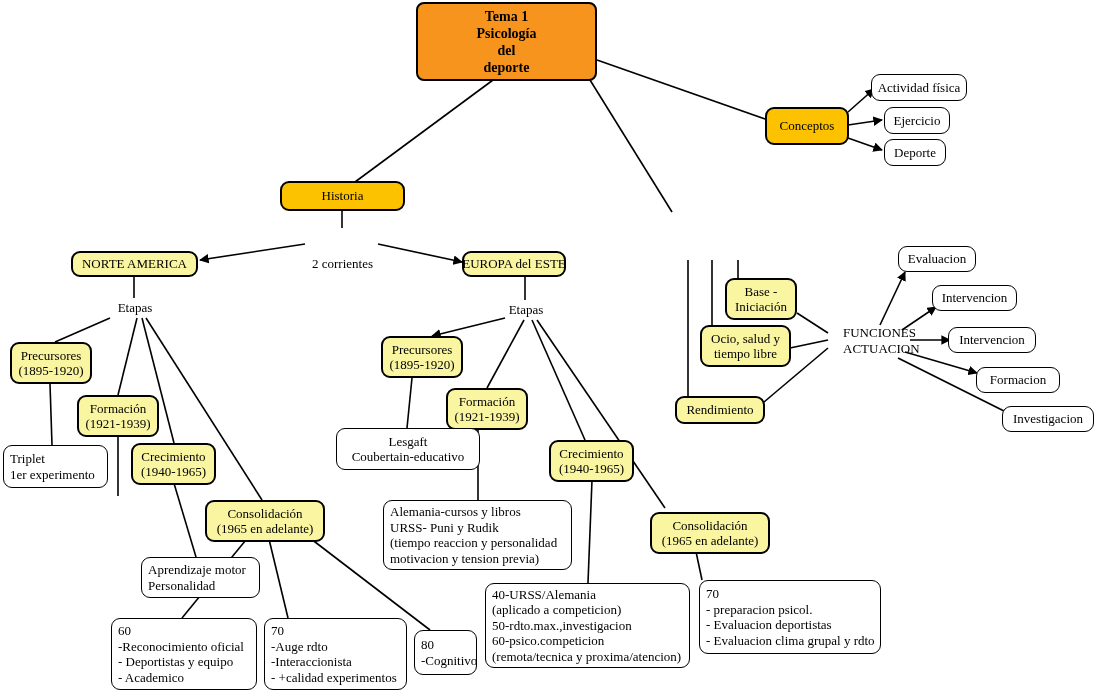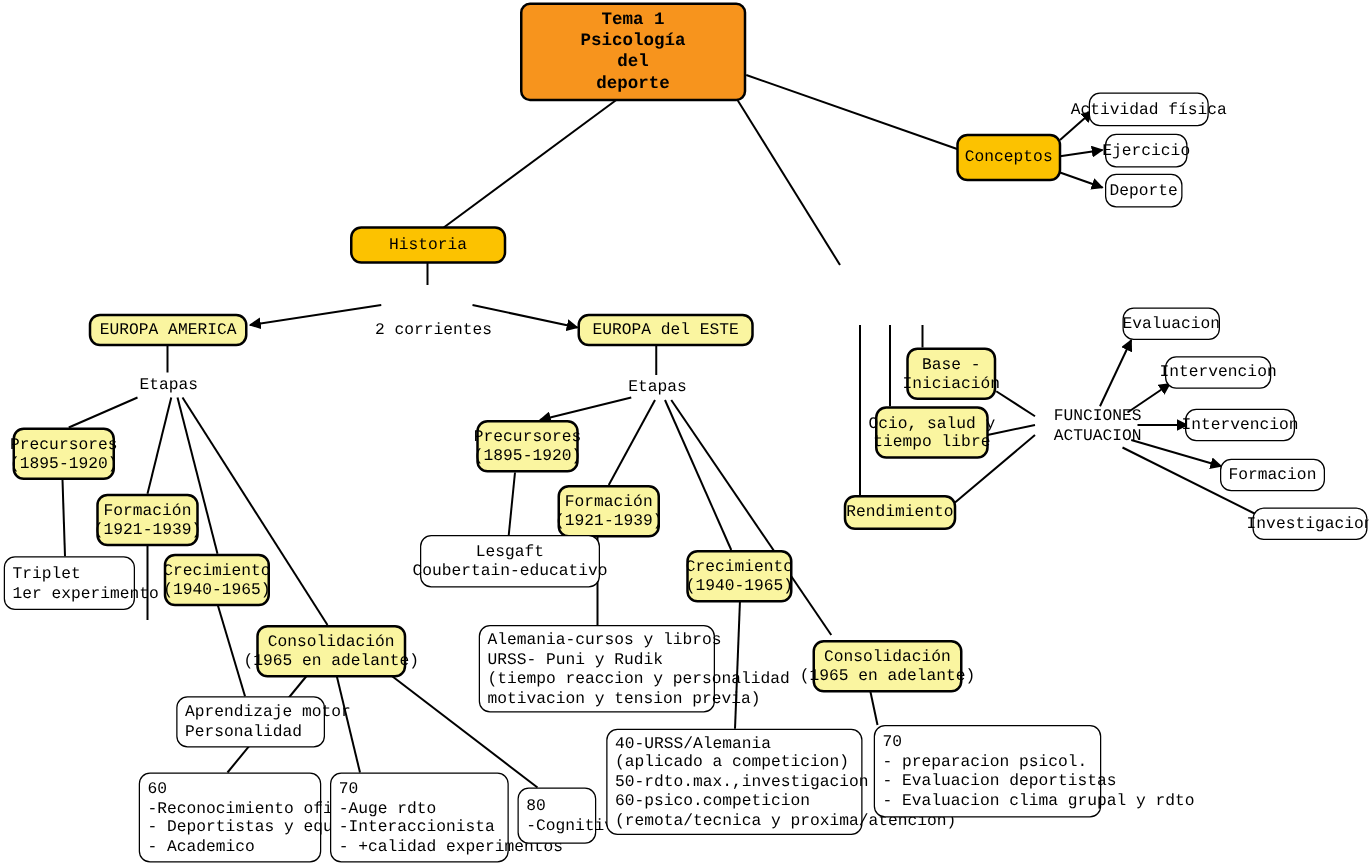--- a/index.html
+++ b/index.html
@@ -5,21 +5,21 @@
   html, body {
     margin: 0;
     padding: 0;
     background: #ffffff;
   }
   #map {
     position: relative;
     width: 1095px;
     height: 694px;
     background: #ffffff;
-    font-family: Liberation Mono, monospace;
+    font-family: Liberation Serif, serif;
     overflow: hidden;
   }
   #edges {
     position: absolute;
     left: 0;
     top: 0;
     width: 1095px;
     height: 694px;
     pointer-events: none;
   }
@@ -146,22 +146,22 @@
 deporte</div>
 
   <div class="node center gold" style="left:765px; top:107px; width:84px; height:38px;">Conceptos</div>
   <div class="node center white" style="left:871px; top:74px; width:96px; height:27px;">Actividad física</div>
   <div class="node center white" style="left:884px; top:107px; width:66px; height:27px;">Ejercicio</div>
   <div class="node center white" style="left:884px; top:139px; width:62px; height:27px;">Deporte</div>
 
   <div class="node center gold" style="left:280px; top:181px; width:125px; height:30px;">Historia</div>
   <div class="plain center" style="left:300px; top:228px; width:85px;margin-top:28px;">2 corrientes</div>
 
-  <div class="node center pale" style="left:71px; top:251px; width:127px; height:26px;">EUROPA AMERICA</div>
-  <div class="node center pale" style="left:462px; top:251px; width:141px; height:26px;">EUROPA del ESTE</div>
+  <div class="node center pale" style="left:71px; top:251px; width:127px; height:26px;">NORTE AMERICA</div>
+  <div class="node center pale" style="left:462px; top:251px; width:104px; height:26px;">EUROPA del ESTE</div>
 
   <div class="plain center" style="left:106px; top:300px; width:58px;">Etapas</div>
   <div class="plain center" style="left:497px; top:302px; width:58px;">Etapas</div>
 
   <div class="node center pale" style="left:10px; top:342px; width:82px; height:42px;">Precursores
 (1895-1920)</div>
   <div class="node center pale" style="left:77px; top:395px; width:82px; height:42px;">Formación
 (1921-1939)</div>
   <div class="node center pale" style="left:131px; top:443px; width:85px; height:42px;">Crecimiento
 (1940-1965)</div>

